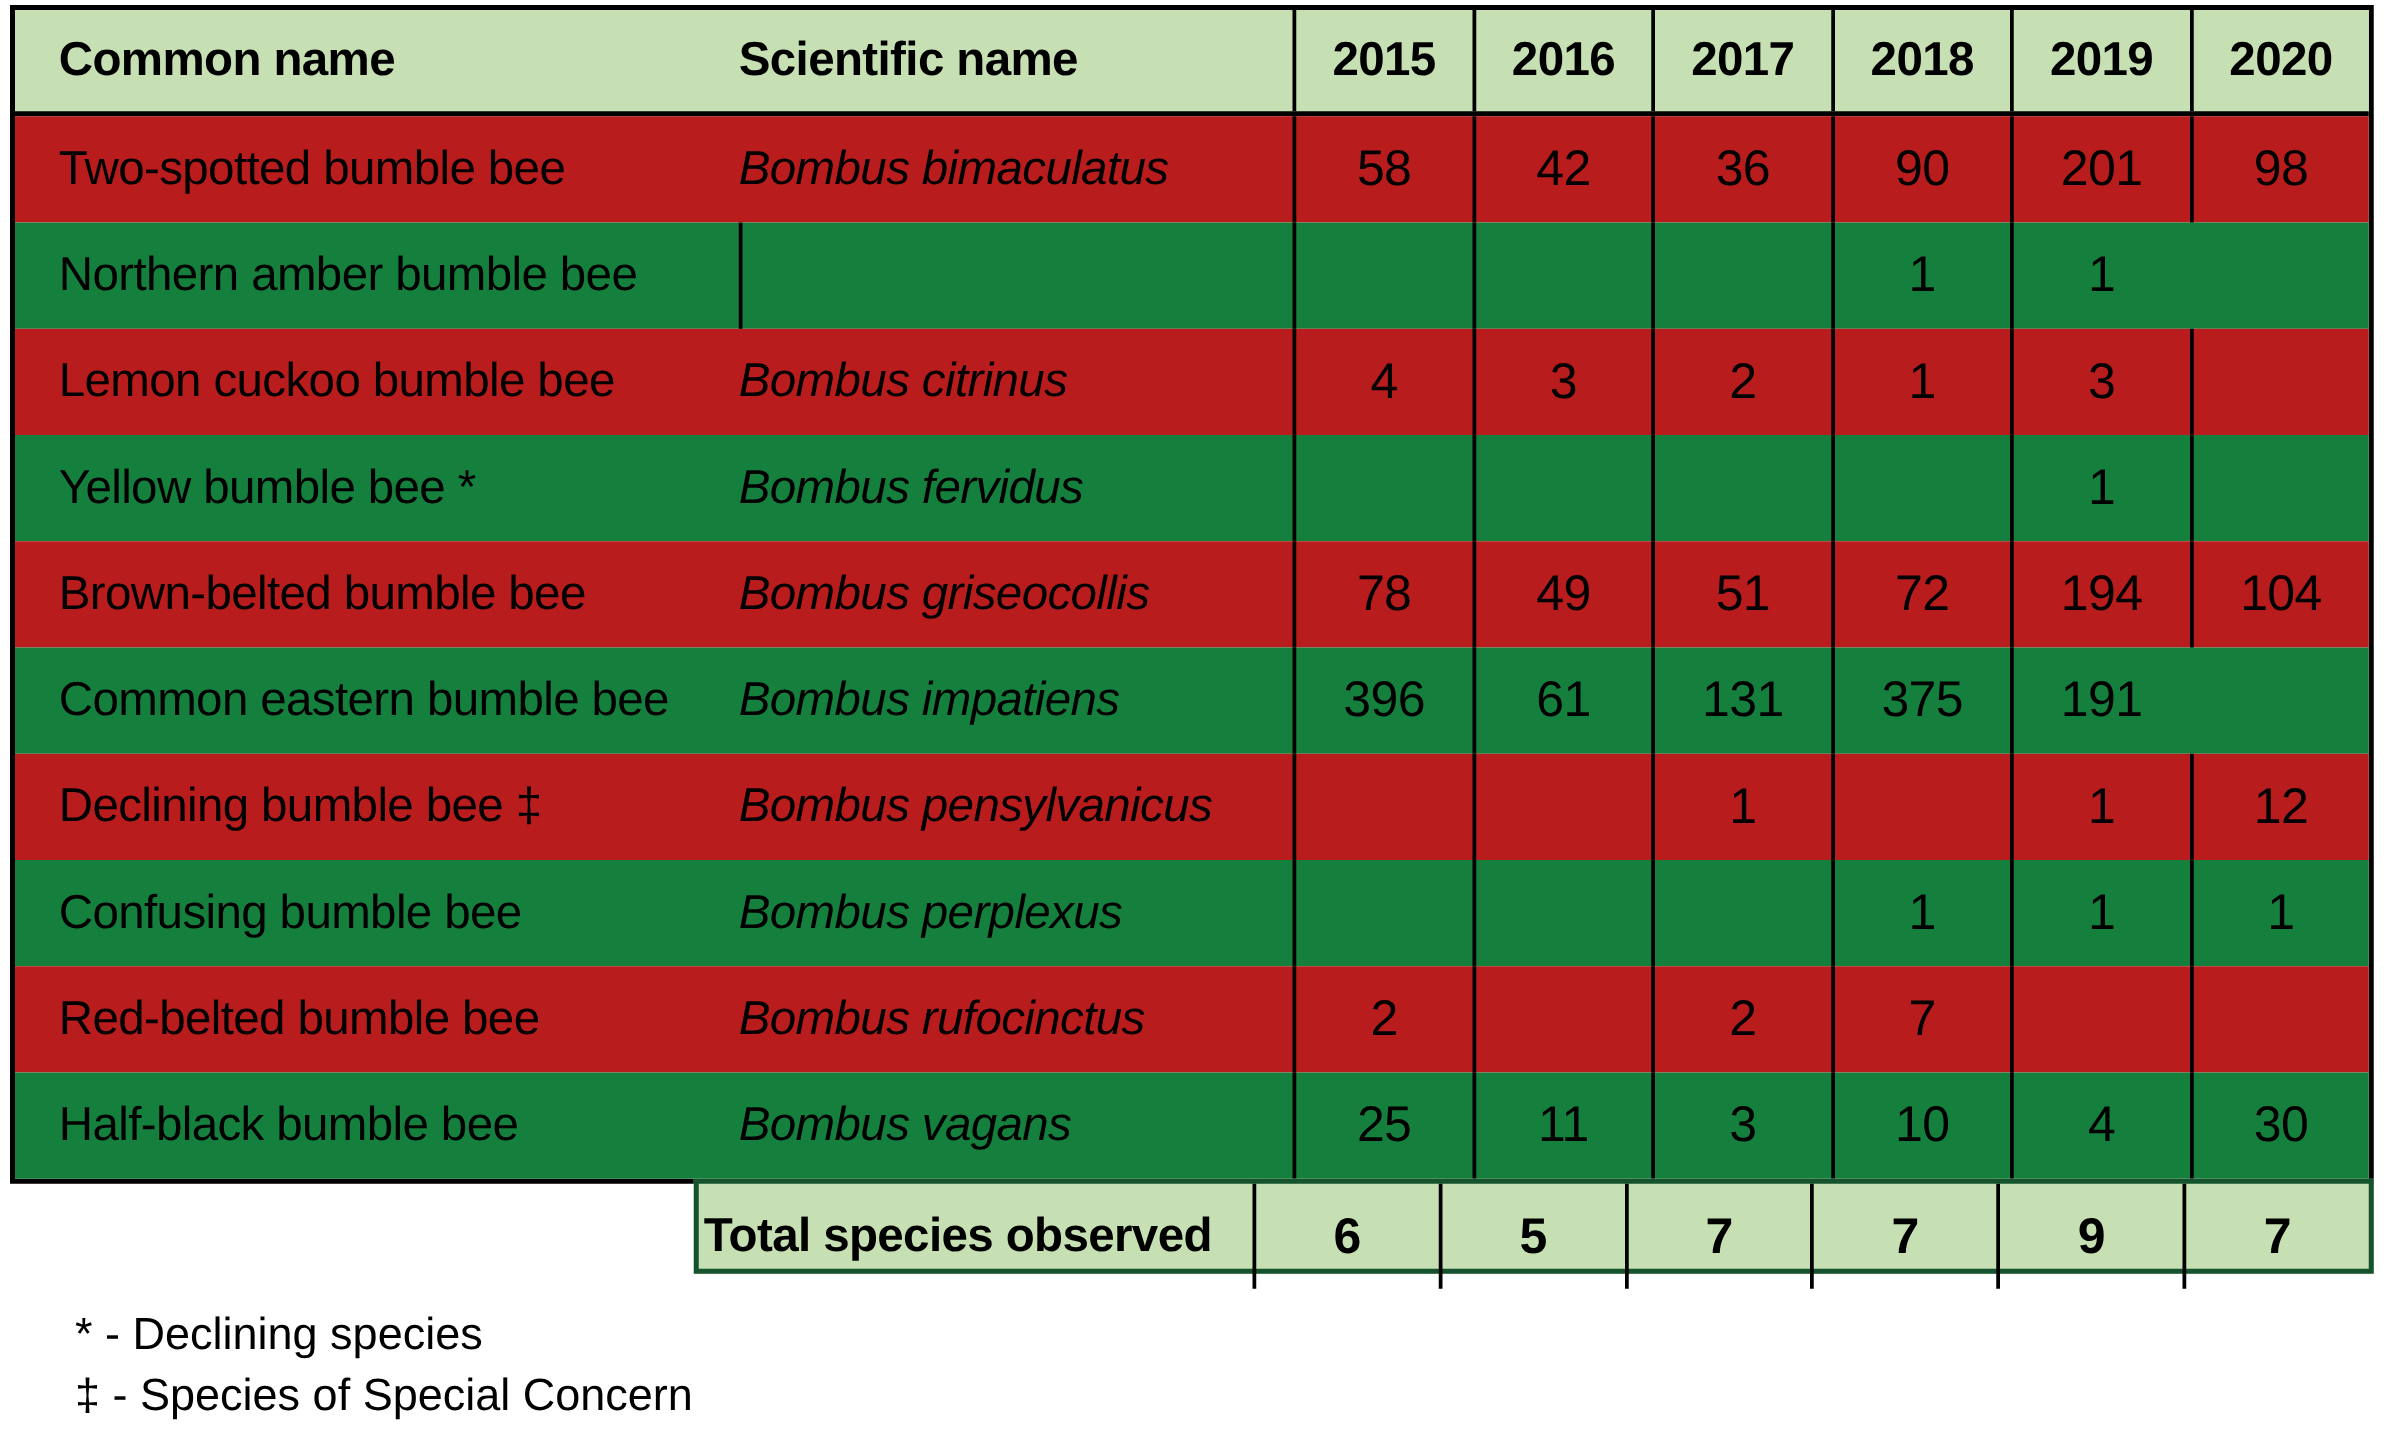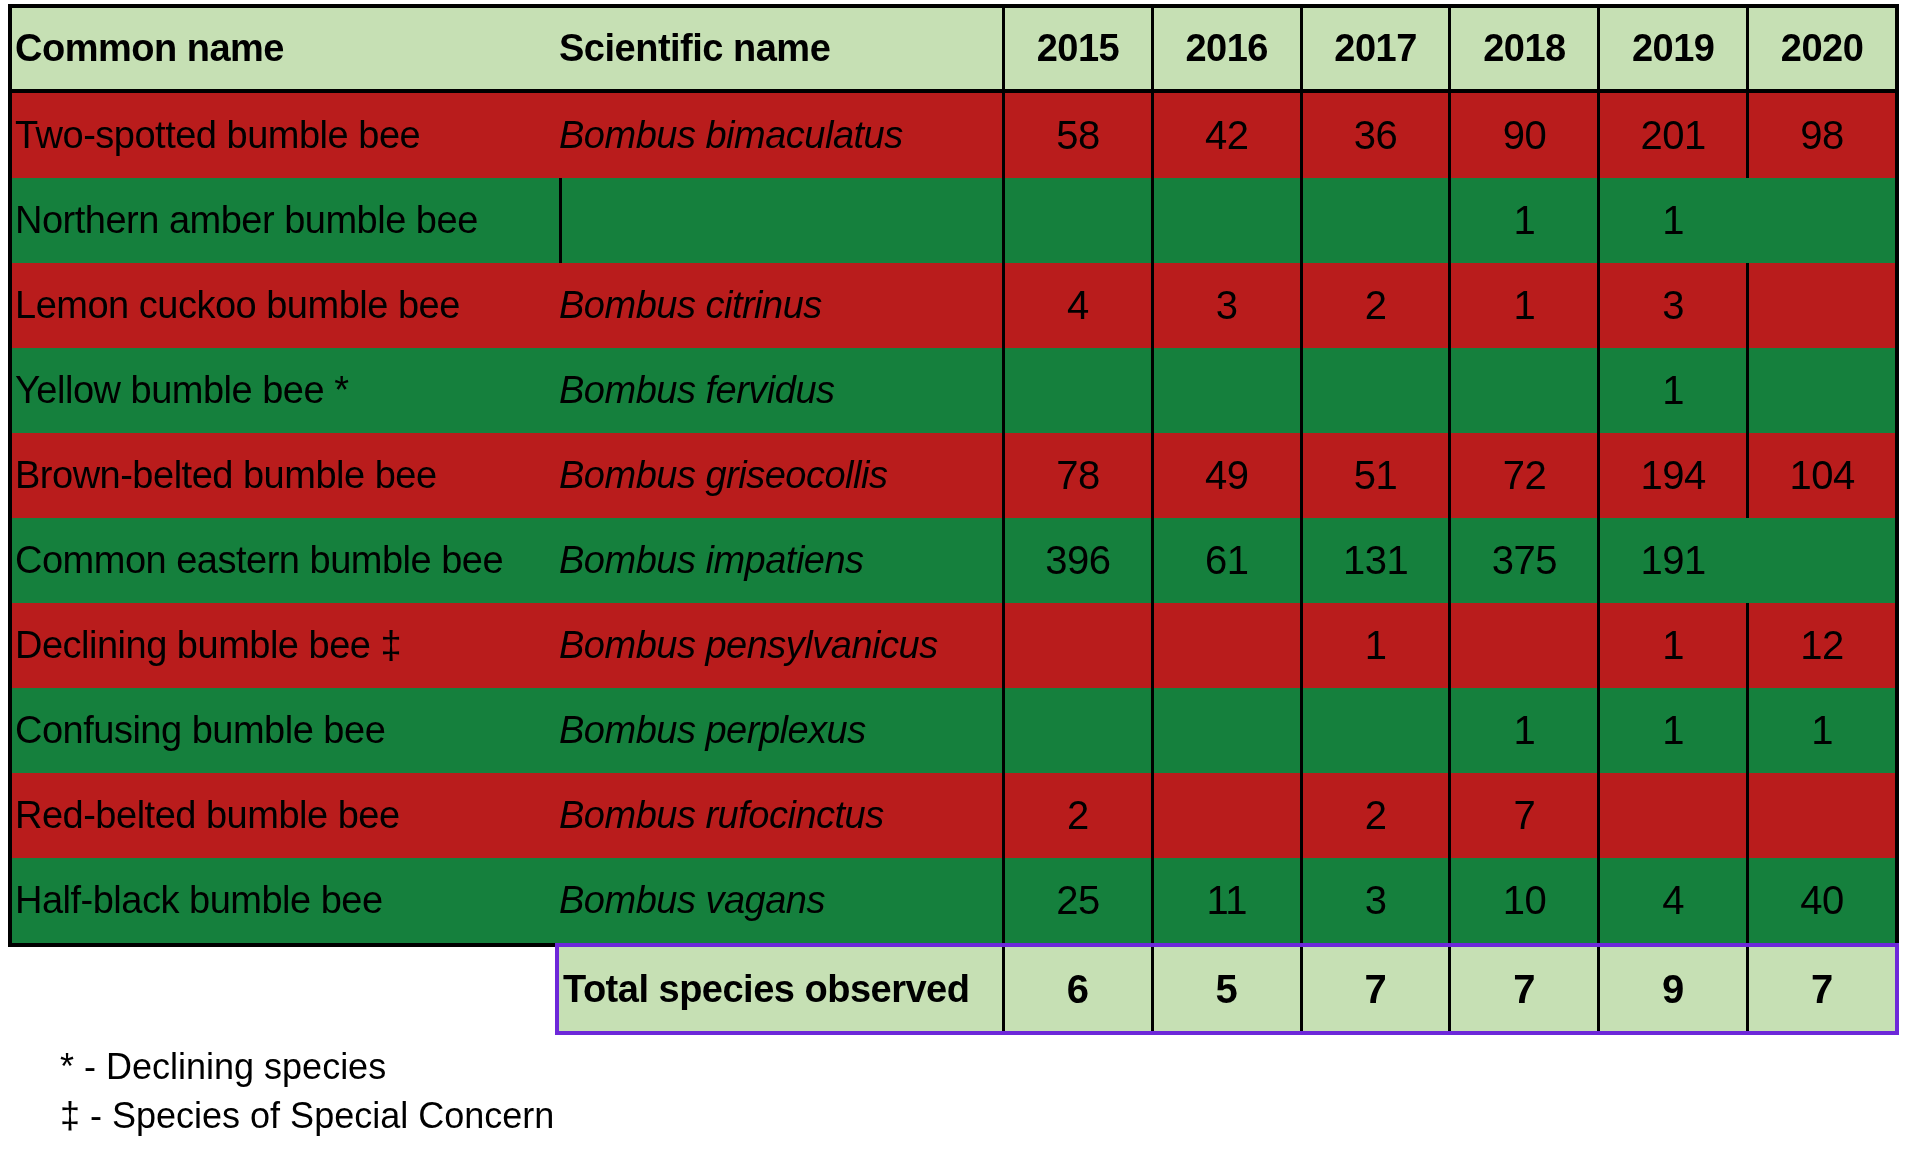--- a/index.html
+++ b/index.html
@@ -16,20 +16,21 @@
     position: absolute;
     left: 8px; top: 4px;
     width: 1891px;
     border: 4px solid #000;
     background: #fff;
   }
   .row {
     display: grid;
     grid-template-columns: 547px 443px repeat(6, 1fr);
     height: 85px;
+    padding-left: 32px;
   }
   .header-row {
     height: 85px;
     background: #c6e0b4;
     border-bottom: 4px solid #000;
   }
   .cell {
     display: flex;
     align-items: center;
     overflow: hidden;
@@ -41,22 +42,22 @@
   .col-sci { justify-content: flex-start; font-style: italic; }
   .col-year { justify-content: center; border-left: 3px solid #000; font-size: 40px; }
   .header-cell { font-weight: bold; font-style: normal; font-size: 38px; }
   .row-white { background: #b91c1c; text-align: center; }
   .row-green { background: #15803d; }
 
   .total-row {
     position: absolute;
     left: 555px; top: 943px;
     width: 1344px;
-    height: 92px;
-    border: 4px solid #6d28d9;
+    height: 76px;
+    border: 4px solid #14532d;
     background: #c6e0b4;
     display: grid;
     grid-template-columns: 443px repeat(6, 1fr);
   }
   .total-label {
     font-weight: bold;
     padding-left: 4px;
     justify-content: flex-start;
   }
   .total-val {
@@ -192,21 +193,21 @@
     </div>
 
     <div class="row row-green">
       <div class="cell col-common">Half-black bumble bee</div>
       <div class="cell col-sci">Bombus vagans</div>
       <div class="cell col-year">25</div>
       <div class="cell col-year">11</div>
       <div class="cell col-year">3</div>
       <div class="cell col-year">10</div>
       <div class="cell col-year">4</div>
-      <div class="cell col-year">40</div>
+      <div class="cell col-year">30</div>
     </div>
 
   </div>
 
   <div class="total-row">
     <div class="cell total-label">Total species observed</div>
     <div class="cell total-val">6</div>
     <div class="cell total-val">5</div>
     <div class="cell total-val">7</div>
     <div class="cell total-val">7</div>

